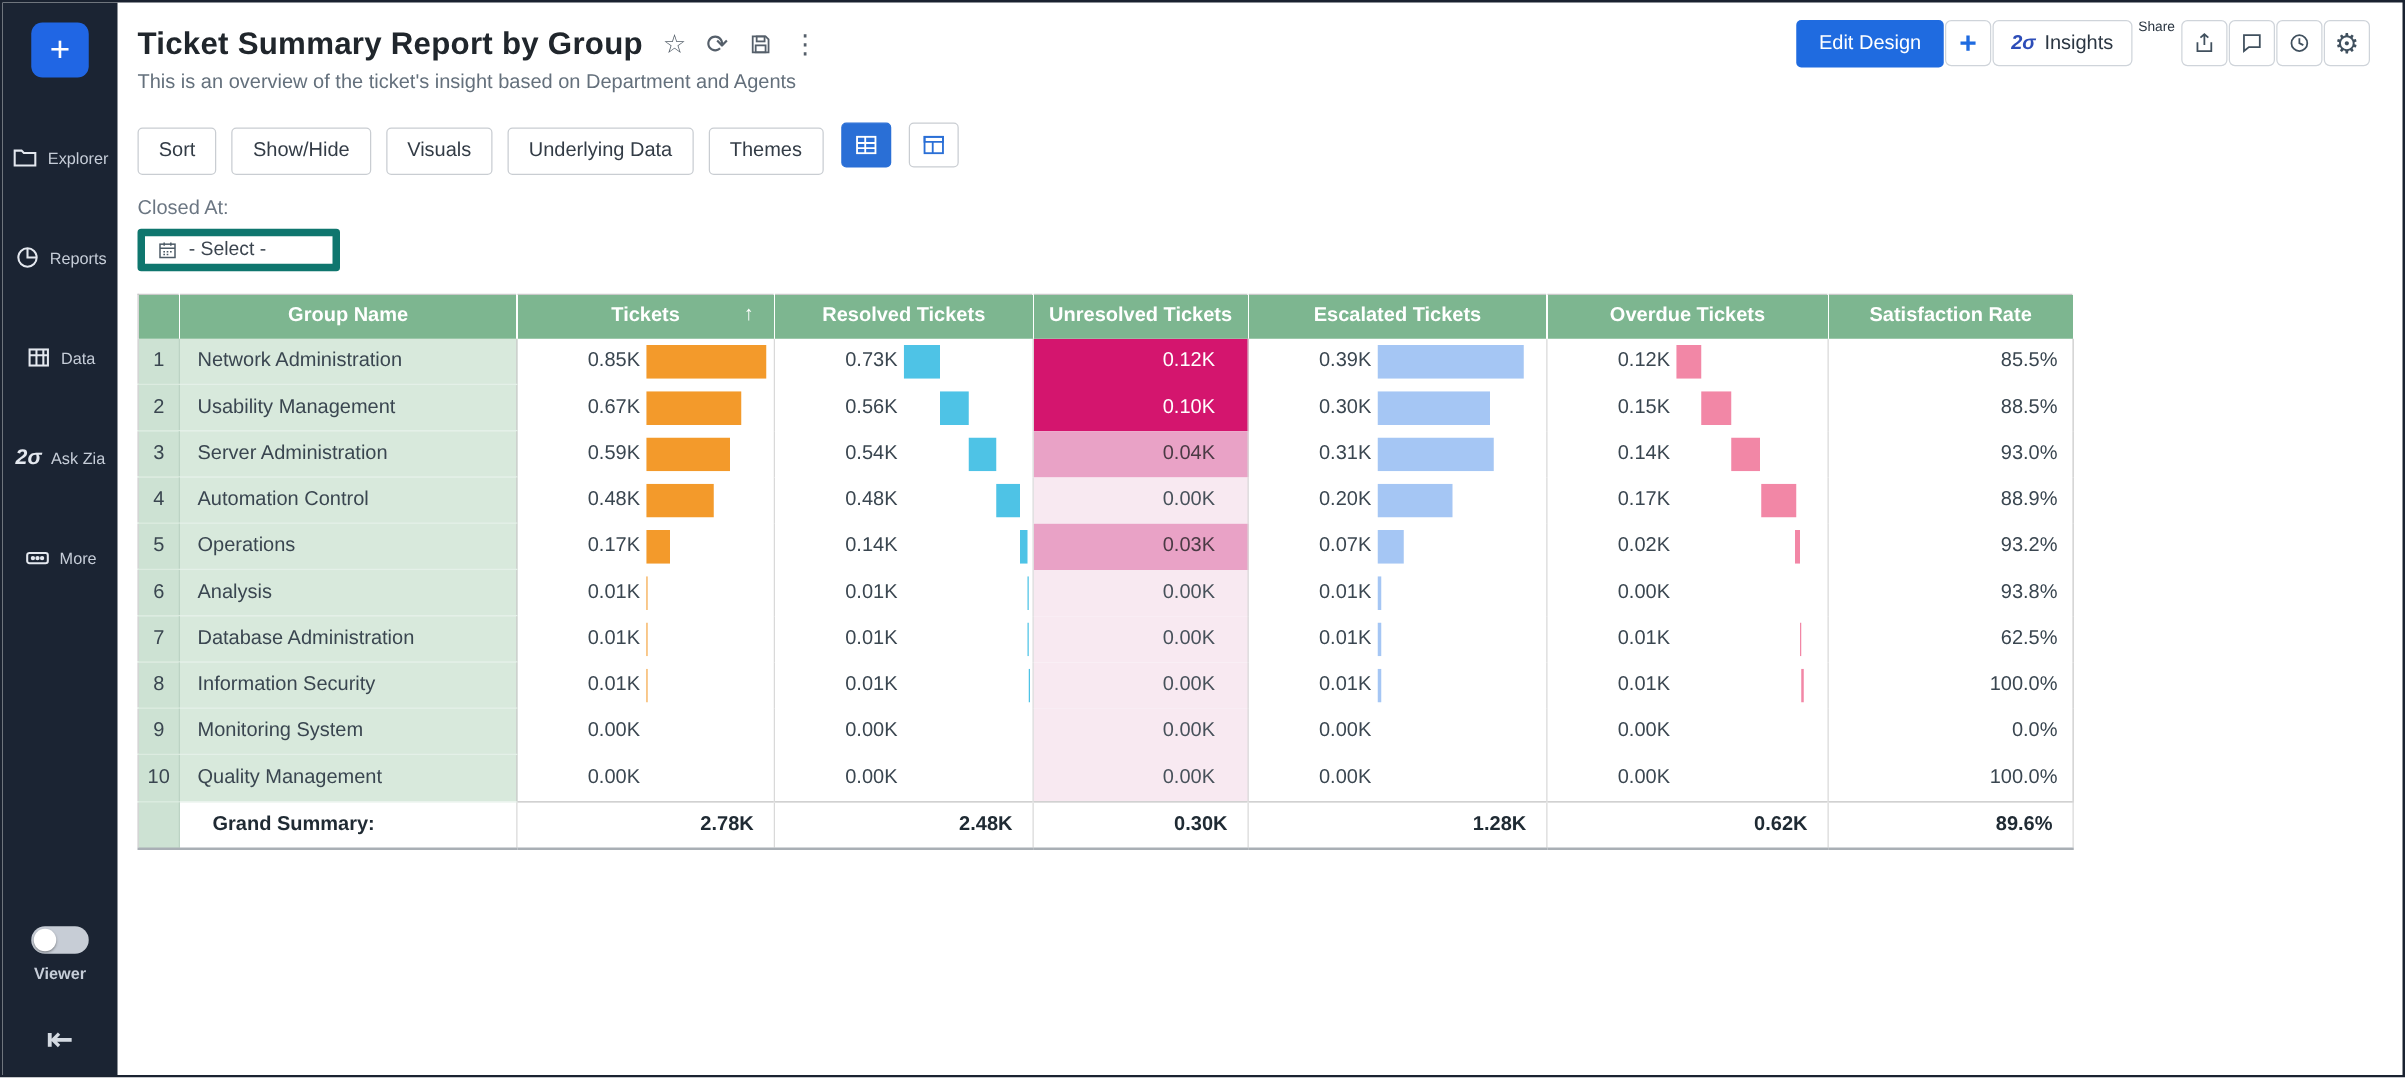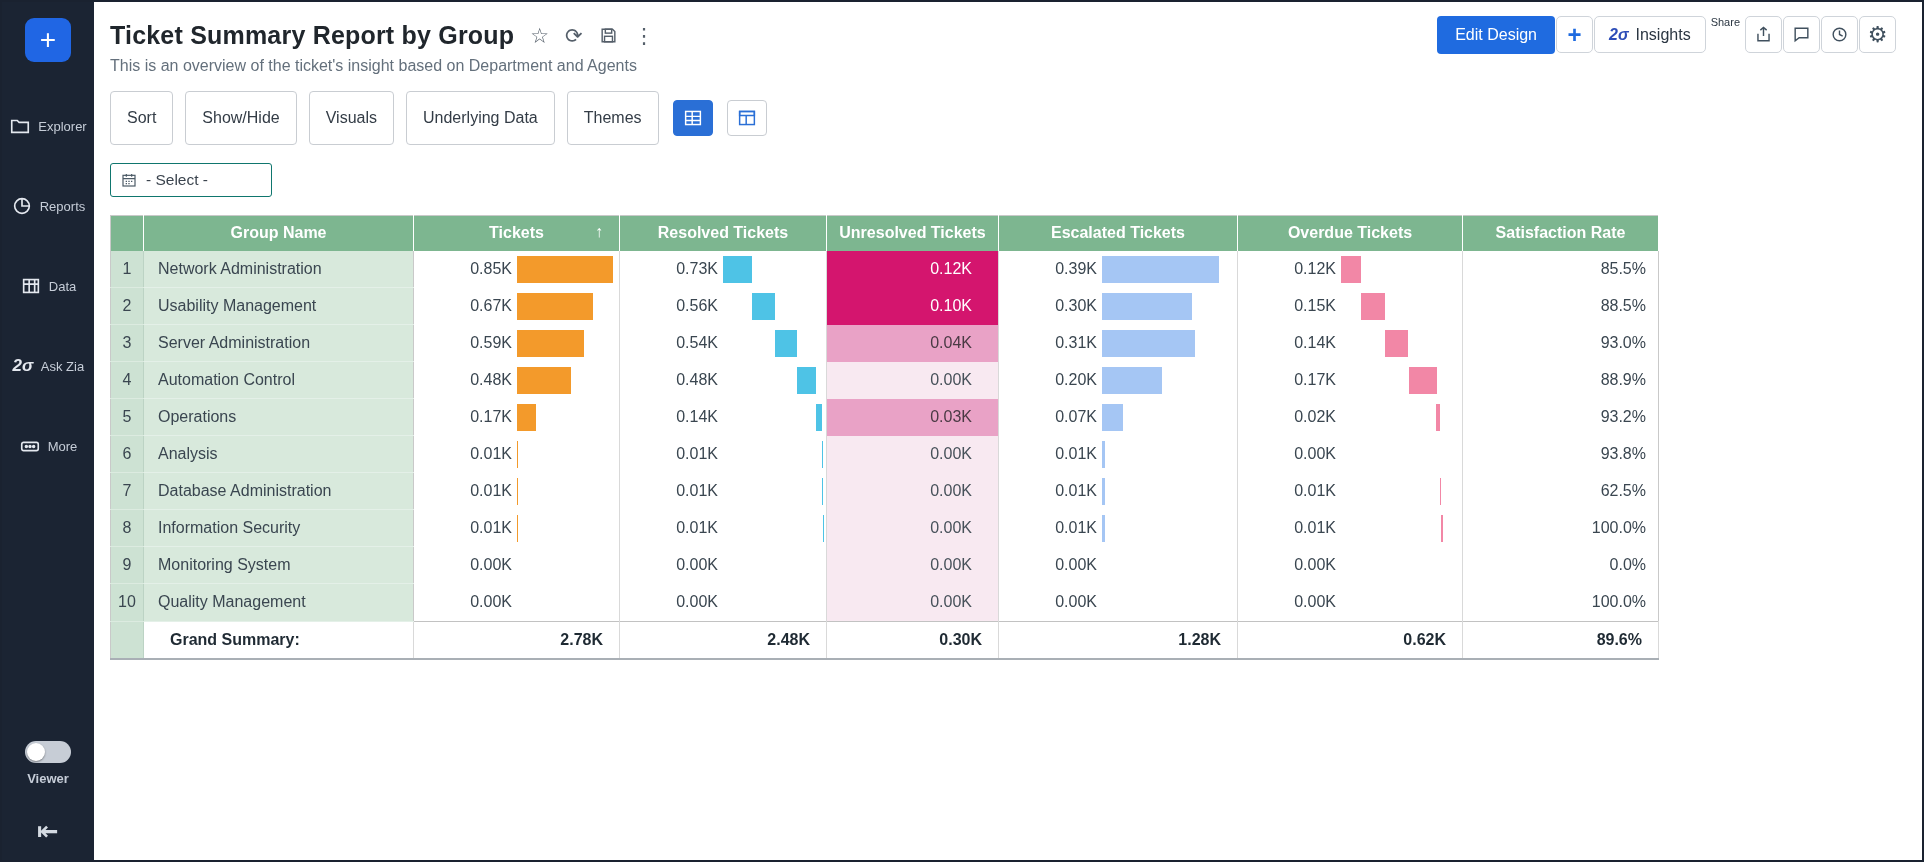--- a/index.html
+++ b/index.html
@@ -37,29 +37,29 @@
   .icon-btn svg { width:19px; height:19px; }
   .icon-btn.add { color:#1f6be0; font-size:24px; font-weight:bold; }
   .btn-outline { height:37px; border:1px solid #cfd4da; border-radius:5px; background:#fff; padding:0 14px;
                  font-size:16px; color:#2b3642; display:flex; align-items:center; gap:7px; cursor:pointer; font-family:inherit; }
   .zia { color:#2d4db8; font-weight:bold; font-style:italic; font-size:16px; }
   .btn-plain { border:none; background:none; font-size:11px; color:#2b3642; cursor:pointer; padding:0 4px; font-family:inherit; }
   .gear-glyph { font-size:22px; }
   .subtitle { font-size:16px; color:#64707c; margin:3px 0 16px; }
 
   .toolbar { display:flex; align-items:center; gap:12px; margin-bottom:18px; }
-  .tb-btn { height:54px; padding:0 16px; font-size:16px; color:#333c46; background:#fff; border:1px solid #c9cdd2;
-            border-radius:4px; cursor:pointer; font-family:inherit; }
+  .tb-btn { height:38px; padding:0 16px; font-size:16px; color:#333c46; background:#fff; border:1px solid #c9cdd2;
+            border-radius:4px; cursor:pointer; font-family:inherit;margin-top:11px; }
   .view-btn { width:40px; height:36px; border:1px solid #c9cdd2; border-radius:4px; display:flex; align-items:center;
               justify-content:center; cursor:pointer; background:#fff; margin-left:2px; }
   .view-btn.active { background:#2a6fd6; border-color:#2a6fd6; }
   .view-btn svg { width:20px; height:18px; }
 
   .filter-label { font-size:16px; color:#6b7682; margin-bottom:7px; }
-  .select { width:162px; height:34px; border:1px solid #0f766e; border-radius:3px; display:flex; align-items:center;
+  .select { width:162px; height:34px; border:6px solid #0f766e; border-radius:3px; display:flex; align-items:center;
             gap:9px; padding:0 10px; cursor:pointer; background:#fff; margin-bottom:18px; }
   .select svg { width:16px; height:16px; color:#4c5a66; }
   .select-value { font-size:15.5px; color:#3b444e; }
 
   
   .report-table { border-collapse:collapse; table-layout:fixed; width:1548px; border:1px solid #c9c9c9; }
   .report-table th { height:35px; background:#7db690; color:#fff; font-size:16px; font-weight:bold; text-align:center;
                      border-right:1px solid rgba(255,255,255,.55); position:relative; cursor:pointer; }
   .sort-arrow { position:absolute; right:16px; top:7px; font-size:16px; font-weight:bold; }
   .report-table td { height:37px; font-size:16px; color:#3a4650; vertical-align:middle; }
@@ -201,20 +201,21 @@
       </span>
       <span class="view-btn">
         <svg viewBox="0 0 24 22" fill="none" stroke="#2a6fd6" stroke-width="1.8">
             <rect x="3" y="3" width="18" height="16"></rect>
             <path d="M3 8h18M11 8v11M3 3h18v5H3z"></path>
           </svg>
       </span>
     </div>
 
     <div class="filter-block">
+      <div class="filter-label">Closed At:</div>
       <div class="select">
         <svg viewBox="0 0 24 24" fill="none" stroke="currentColor" stroke-width="1.8">
             <rect x="3" y="5" width="18" height="16"></rect>
             <path d="M3 10h18M8 3v4M16 3v4M7 14h2M11 14h2M15 14h2M7 17.5h2M11 17.5h2"></path>
           </svg>
         <span class="select-value">- Select -</span>
       </div>
     </div>
 
     <table class="report-table">

